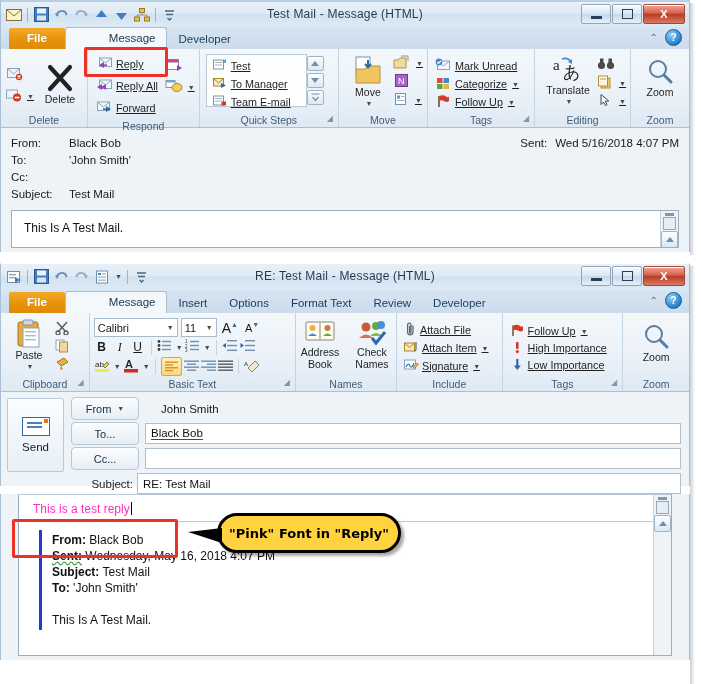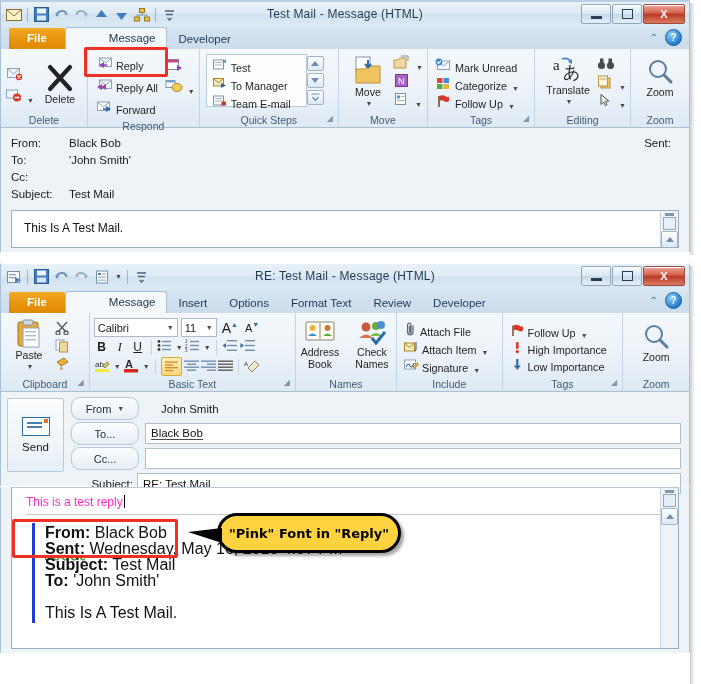--- a/index.html
+++ b/index.html
@@ -83,21 +83,21 @@
   .grp-body{display:flex;align-items:flex-start;flex:1;}
   .grp-label{
     text-align:center;font-size:10.5px;color:#3d5d79;height:14px;line-height:14px;
     position:relative;
   }
   .grp-label .dlg{position:absolute;right:1px;bottom:1px;font-size:8px;color:#7d96ac;}
   .bigbtn{
     display:flex;flex-direction:column;align-items:center;justify-content:flex-start;
     padding:2px 4px;min-width:42px;font-size:10.5px;color:#1f1f1f;text-align:center;line-height:12px;
   }
-  .smallrow{display:flex;align-items:flex-end;gap:3px;padding:1px 3px;font-size:10.8px;color:#1f1f1f;white-space:nowrap;}
+  .smallrow{display:flex;align-items:center;gap:3px;padding:1px 3px;font-size:10.8px;color:#1f1f1f;white-space:nowrap;text-decoration:underline;}
   .smallcol{display:flex;flex-direction:column;justify-content:center;}
   .dd{font-size:7px;color:#4a4a4a;margin-left:2px;}
   
   .ic{display:inline-block;position:relative;}
   
   .hdr{background:#eef3f8;padding:7px 10px 2px 10px;border-left:1px solid #a9bfd3;border-right:1px solid #a9bfd3;}
   .hrow{display:flex;font-size:11.5px;color:#17191c;line-height:17px;}
   .hlab{width:58px;color:#1a1a1a;}
   .hval{flex:1;}
   .hsent{color:#1a1a1a;}
@@ -122,38 +122,38 @@
     display:flex;flex-direction:column;align-items:center;justify-content:center;gap:5px;
     font-size:11.5px;color:#1a1a1a;
   }
   .send-ic{width:26px;height:17px;border:1.5px solid #2f6aa8;background:#fff;position:relative;}
   .send-ic:before{content:"";position:absolute;left:4px;top:4px;width:15px;height:1.5px;background:#4a7fb5;
     box-shadow:0 4px 0 #4a7fb5;}
   .send-ic:after{content:"";position:absolute;right:1px;top:1px;width:4px;height:4px;background:#e2741f;}
   .fieldcol{flex:1;margin-left:7px;display:flex;flex-direction:column;gap:4px;}
   .frow{display:flex;align-items:center;height:21px;}
   .fbtn{
-    width:66px;height:21px;border:1px solid #b6c7d7;border-radius:9px;
+    width:66px;height:21px;border:1px solid #b6c7d7;border-radius:4px;
     background:linear-gradient(to bottom,#fbfdfe,#e6eef6);
     font-size:11px;color:#1a2a38;display:flex;align-items:center;justify-content:center;gap:4px;
   }
   .finput{
     flex:1;height:21px;margin-left:6px;border:1px solid #b0bfce;background:#fff;
     font-size:11.5px;color:#111;display:flex;align-items:center;padding:0 5px;box-sizing:border-box;
   }
   .fplain{width:66px;text-align:right;font-size:11.5px;color:#1a1a1a;padding-right:4px;box-sizing:border-box;}
   .recip{border-bottom:1px solid #4a4a4a;}
   
   .cbody{
     position:relative;background:#fff;border:1px solid #9aaec0;border-top:1px solid #b9c8d6;
-    margin:1px;height:150px;overflow:hidden;
+    margin:8px;height:150px;overflow:hidden;
   }
   .reply-line{font-size:12px;color:#ff2ec0;padding:7px 0 0 14px;}
   .caret{display:inline-block;width:1px;height:13px;background:#000;vertical-align:-2px;margin-left:1px;}
-  .quoted{margin:8px 0 0 20px;border-left:3px solid #1f3dd0;padding:2px 0 2px 10px;font-size:16px;line-height:16px;color:#111;}
+  .quoted{margin:8px 0 0 20px;border-left:3px solid #1f3dd0;padding:2px 0 2px 10px;font-size:12px;line-height:16px;color:#111;}
   .quoted b{font-weight:bold;}
   .sentlab{text-decoration:underline;text-decoration-style:wavy;text-decoration-color:#3aa03a;}
   .qsep{height:1px;background:#c7c7c7;margin:5px 14px 0 14px;}
   
   .redbox{position:absolute;border:3px solid #ee3124;border-radius:2px;pointer-events:none;}
   .callout{
     position:absolute;background:#ffd23f;border:3.5px solid #000;border-radius:22px;
     font-family:"DejaVu Sans",sans-serif;font-size:13px;font-weight:bold;color:#000;
     display:flex;align-items:center;justify-content:center;
     box-shadow:3px 3px 3px rgba(0,0,0,.35);
@@ -537,20 +537,21 @@
       </div>
       <div class="grp-label">Zoom</div>
     </div>
   </div>
 
   <div class="hdr" style="height:82px;box-sizing:border-box;">
     <div class="hrow">
       <span class="hlab">From:</span>
       <span class="hval">Black Bob</span>
       <span class="hlab" style="width:38px;text-align:right;padding-right:8px;">Sent:</span>
+      <span class="hsent">Wed 5/16/2018 4:07 PM</span>
     </div>
     <div class="hrow">
       <span class="hlab">To:</span>
       <span class="hval">'John Smith'</span>
     </div>
     <div class="hrow">
       <span class="hlab">Cc:</span>
       <span class="hval"></span>
     </div>
     <div class="hrow">

